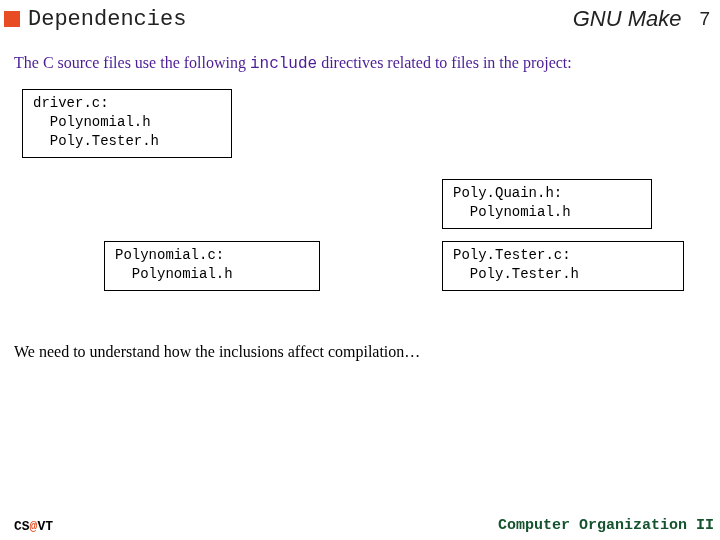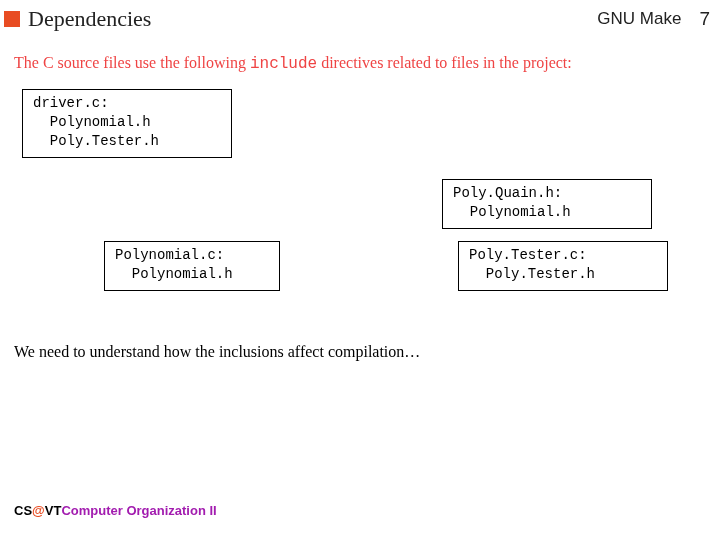--- a/index.html
+++ b/index.html
@@ -17,40 +17,41 @@
     padding: 6px 10px 4px 4px;
   }
   .bullet {
     width: 16px;
     height: 16px;
     background: #e84c22;
     margin-right: 8px;
     flex-shrink: 0;
   }
   .title {
-    font-family: Liberation Serif, serif;
+    font-family: Liberation Mono, monospace;
     font-size: 22px;
     color: #222;
     flex: 1;
   }
   .topic {
     font-family: Arial, sans-serif;
-    font-size: 17px;
+    font-size: 22px;
     color: #222;
     margin-right: 18px;
+    font-style: italic;
   }
   .pagenum {
     font-family: Arial, sans-serif;
     font-size: 19px;
     color: #222;
   }
   .intro {
     font-size: 16px;
     padding: 18px 1px 0 14px;
-    color: #ef4444;
+    color: #4c1d95;
   }
   .intro .mono {
     font-family: "Courier New", monospace;
   }
   .boxarea {
     position: relative;
     height: 260px;
     margin-top: 10px;
   }
   .codebox {
@@ -58,47 +59,47 @@
     border: 1px solid #000;
     font-family: "Courier New", monospace;
     font-size: 14px;
     line-height: 1.35;
     padding: 4px 2px 6px 10px;
     background: #fff;
     white-space: pre;
   }
   .box1 { left: 22px;  top: 6px;   width: 210px; }
   .box2 { left: 442px; top: 96px;  width: 210px; }
-  .box3 { left: 104px; top: 158px; width: 176px; }
-  .box4 { left: 458px; top: 158px; width: 210px; }
+  .box3 { left: 104px; top: 158px; width: 216px; }
+  .box4 { left: 442px; top: 158px; width: 242px; }
   .closing {
     font-size: 16px;
     padding: 0 14px;
     color: #000;
   }
   .footer {
     position: absolute;
-    left: 0; right: 0; bottom: 22px;
+    left: 0; right: 0; bottom: 6px;
     display: flex;
     align-items: flex-end;
     padding: 0 6px 0 14px;
-    font-family: Liberation Sans, sans-serif;
+    font-family: Liberation Mono, monospace;
   }
   .footer-left {
     font-size: 13px;
     font-weight: bold;
     color: #000;
   }
   .footer-left .at { color: #e84c22; }
   .footer-center {
     flex: 1;
-    text-align: left;
-    font-size: 13px;
+    text-align: right;
+    font-size: 15px;
     font-weight: bold;
-    color: #a21caf;
+    color: #14532d;
   }
   .footer-right {
     font-size: 11px;
     color: #000;
     white-space: nowrap;
   }
 </style>
 </head>
 <body>
 

